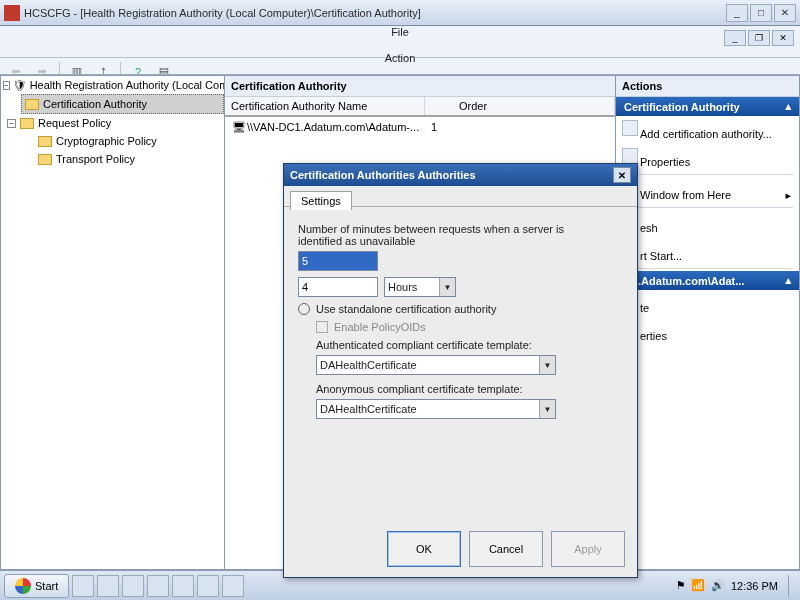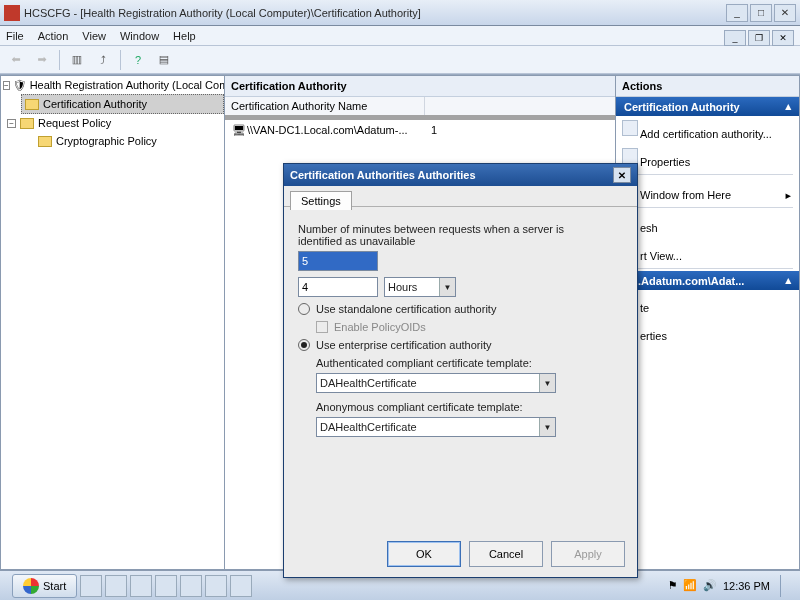--- a/index.html
+++ b/index.html
@@ -5,21 +5,21 @@
 * { box-sizing: border-box; margin: 0; padding: 0; font-family: "Segoe UI", Tahoma, sans-serif; font-size: 11px; }
 body { background: #d5dff0; width: 800px; height: 600px; overflow: hidden; position: relative; }
 
 
 .titlebar { height: 26px; background: linear-gradient(#e7eef7,#c8d6ea); display: flex; align-items: center; padding: 0 4px; border-bottom: 1px solid #7a8aa0; }
 .titlebar .icon { width: 16px; height: 16px; background: #c0392b; margin-right: 4px; }
 .titlebar .title { flex: 1; color: #2a2a2a; }
 .wincontrols { display: flex; gap: 2px; }
 .wincontrols .btn { width: 22px; height: 18px; background: #dce6f2; border: 1px solid #9aaac0; display: flex; align-items:center; justify-content:center; font-size:10px; color:#333; }
 
-.menubar { height: 20px; background: #eef3fa; display: flex; align-items: center; padding: 0 6px; gap: 14px; border-bottom: 1px solid #b8c4d6; }
+.menubar { height: 32px; background: #eef3fa; display: flex; align-items: center; padding: 0 6px; gap: 14px; border-bottom: 1px solid #b8c4d6; flex-direction: column; }
 .menubar span { color: #1a1a1a; }
 
 .toolbar { height: 28px; background: #eef3fa; display: flex; align-items: center; padding: 0 4px; gap: 2px; border-bottom: 1px solid #b8c4d6; }
 .toolbtn { width: 24px; height: 22px; border: 1px solid transparent; display:flex; align-items:center; justify-content:center; color:#555; }
 .toolbtn.disabled { color:#bbb; }
 .toolsep { width:1px; height:20px; background:#b8c4d6; margin:0 3px; }
 
 
 .innerbar { position:absolute; right:6px; top:30px; display:flex; gap:2px; z-index:2; }
 
@@ -29,36 +29,36 @@
 .tree { width: 225px; background:#fff; border:1px solid #8a9ab0; overflow:hidden; }
 .tree .row { display:flex; align-items:center; gap:3px; padding:1px 2px; white-space:nowrap; }
 .tree .row.sel { background:#d0d0d0; border:1px dotted #666; }
 .treeicon { width:16px; height:16px; display:inline-flex; align-items:center; justify-content:center; }
 .folder { width:14px; height:11px; background:#f7d774; border:1px solid #c0a030; }
 .expander { width:9px; height:9px; border:1px solid #888; font-size:8px; line-height:7px; text-align:center; color:#333; }
 
 
 .listpane { flex:1; background:#fff; border:1px solid #8a9ab0; margin-left:-1px; display:flex; flex-direction:column; }
 .listpane .header { background:#e8eef7; padding:4px 6px; font-weight:bold; border-bottom:1px solid #c4cfde; }
-.colheads { display:flex; background:#f4f6fa; border-bottom:5px solid #a3a3a3;gap:28px; }
+.colheads { display:flex; background:#f4f6fa; border-bottom:2px solid #a3a3a3;gap:28px; }
 .colheads div { padding:3px 6px; border-right:1px solid #d0d6e0; }
 .listrow { display:flex; padding:2px 6px; align-items:center; }
 .listrow .cell { overflow:hidden; text-overflow:ellipsis; white-space:nowrap; }
 
 
 .actions { width:185px; background:#fff; border:1px solid #8a9ab0; margin-left:-1px; display:flex; flex-direction:column; }
 .actions .header { background:#e8eef7; padding:4px 6px; font-weight:bold; border-bottom:1px solid #c4cfde; }
 .actions .section { background:linear-gradient(#2b6abf,#114a97); color:#fff; padding:3px 8px; font-weight:bold; display:flex; justify-content:space-between; align-items:center; }
 .actions .item { padding:12px 8px 4px 24px; position:relative; }
 .actions .item::before { content:""; position:absolute; left:6px; top:4px; width:14px; height:14px; background:#e8eef7; border:1px solid #b0bed0; }
 .actions .sep { height:1px; background:#d0d6e0; margin:2px 6px; }
 .actions .item.arrow::after { content:"▸"; position:absolute; right:8px; }
 
 
-.taskbar { position:absolute; bottom:0; left:0; right:0; height:30px; background:linear-gradient(#dfe8f4,#bfcfe4); display:flex; align-items:center; padding:0 12px; border-top:1px solid #8a9ab0; }
+.taskbar { position:absolute; bottom:0; left:0; right:0; height:30px; background:linear-gradient(#dfe8f4,#bfcfe4); display:flex; align-items:center; padding:0 4px; border-top:1px solid #8a9ab0; }
 .startbtn { height:24px; padding:0 10px; background:linear-gradient(#f4f7fb,#d0ddec); border:1px solid #8aa0bc; border-radius:3px; display:flex; align-items:center; gap:4px; }
 .startorb { width:16px; height:16px; border-radius:50%; background: conic-gradient(#e33 0 25%, #3a3 0 50%, #36c 0 75%, #fc3 0 100%); }
 .trayicons { margin-left:auto; display:flex; align-items:center; gap:6px; }
 .tbtn { width:22px; height:22px; background:#d8e3f0; border:1px solid #9ab; margin-left:3px; }
 
 
 .dialog { position:absolute; left:283px; top:163px; width:355px; height:415px; background:#ececec; border:1px solid #1b3e6f; box-shadow:2px 2px 6px rgba(0,0,0,.35); z-index:50; }
 .dlgtitle { height:22px; background:linear-gradient(#3b6fb6,#1d4d91); color:#fff; display:flex; align-items:center; padding:0 6px; font-weight:bold; }
 .dlgtitle .x { margin-left:auto; width:18px; height:16px; background:#d8e3f0; color:#000; display:flex; align-items:center; justify-content:center; border:1px solid #7a8aa0; font-size:10px; }
 .tabstrip { height:21px; background:#ececec; padding:4px 6px 0 6px; border-bottom:1px solid #b0b0b0; }
@@ -69,21 +69,21 @@
 .txtin.sel { background:#316ac5; color:#fff; }
 .dlgrow { display:flex; gap:6px; align-items:center; margin:6px 0; }
 .combo { height:20px; border:1px solid #7a8aa0; background:#fff; display:flex; align-items:center; padding:0 3px; position:relative; }
 .combo .arrow { position:absolute; right:0; top:0; bottom:0; width:16px; background:#e0e0e0; border-left:1px solid #9aa; display:flex; align-items:center; justify-content:center; font-size:8px; }
 .radio { display:flex; align-items:center; gap:6px; margin:6px 0; }
 .radio .dot { width:12px; height:12px; border:1px solid #666; border-radius:50%; display:flex; align-items:center; justify-content:center; }
 .radio .dot.on::after { content:""; width:6px; height:6px; background:#222; border-radius:50%; }
 .checkbox { display:flex; align-items:center; gap:6px; margin:4px 0 4px 18px; color:#888; }
 .checkbox .box { width:12px; height:12px; border:1px solid #aaa; }
 .dlgbtns { position:absolute; bottom:10px; right:12px; display:flex; gap:8px; }
-.dlgbtns .b { width:74px; height:26px; border:1px solid #8a9ab0; background:#f0f0f0; display:flex; align-items:center; justify-content:center; }
+.dlgbtns .b { width:74px; height:36px; border:1px solid #8a9ab0; background:#f0f0f0; display:flex; align-items:center; justify-content:center; }
 .dlgbtns .b.primary { border:1px solid #3b6fb6; box-shadow:0 0 0 1px #9ec2f0 inset; }
 .dlgbtns .b.disabled { color:#9a9a9a; }
 </style>
 </head>
 <body>
 
 <div class="titlebar">
   <div class="icon"></div>
   <div class="title">HCSCFG - [Health Registration Authority (Local Computer)\Certification Authority]</div>
   <div class="wincontrols">
@@ -137,47 +137,54 @@
           <span class="folder"></span>
         </span>
       <span>Request Policy</span>
     </div>
     <div class="row" style="margin-left:34px">
       <span class="treeicon">
           <span class="folder"></span>
         </span>
       <span>Cryptographic Policy</span>
     </div>
+    <div class="row" style="margin-left:34px">
+      <span class="treeicon">
+          <span class="folder"></span>
+        </span>
+      <span>Transport Policy</span>
+    </div>
   </div>
 
   <div class="listpane">
     <div class="header">Certification Authority</div>
     <div class="colheads">
       <div style="width:200px">Certification Authority Name</div>
+      <div style="flex:1">Order</div>
     </div>
     <div class="listrow">
       <span class="treeicon">🖥</span>
-      <div class="cell" style="width:184px">\\VAN-DC1.Local.com\Adatum-...</div>
+      <div class="cell" style="width:184px">\\VAN-DC1.Adatum.com\Adatum-...</div>
       <div class="cell">1</div>
     </div>
   </div>
 
   <div class="actions">
     <div class="header">Actions</div>
     <div class="section">
       <span>Certification Authority</span>
         <span>▴</span>
     </div>
     <div class="item">Add certification authority...</div>
     <div class="item">Properties</div>
     <div class="sep"></div>
     <div class="item arrow">Window from Here</div>
     <div class="sep"></div>
     <div class="item">esh</div>
-    <div class="item">rt View...</div>
+    <div class="item">rt Start...</div>
     <div class="sep"></div>
     <div class="section">
       <span>C1.Adatum.com\Adat...</span>
         <span>▴</span>
     </div>
     <div class="item">te</div>
     <div class="item">erties</div>
   </div>
 </div>
 
@@ -200,24 +207,20 @@
       </div>
     </div>
     <div class="radio">
       <span class="dot"></span>
       <span>Use standalone certification authority</span>
     </div>
     <div class="checkbox">
       <span class="box"></span>
       <span>Enable PolicyOIDs</span>
     </div>
-    <div class="radio">
-      <span class="dot on"></span>
-      <span>Use enterprise certification authority</span>
-    </div>
     <div class="label" style="margin-left:18px">Authenticated compliant certificate template:</div>
     <div class="combo" style="width:240px;margin-left:18px">
       <span>DAHealthCertificate</span>
       <div class="arrow">▼</div>
     </div>
     <div class="label" style="margin-left:18px;margin-top:8px">Anonymous compliant certificate template:</div>
     <div class="combo" style="width:240px;margin-left:18px">
       <span>DAHealthCertificate</span>
       <div class="arrow">▼</div>
     </div>

